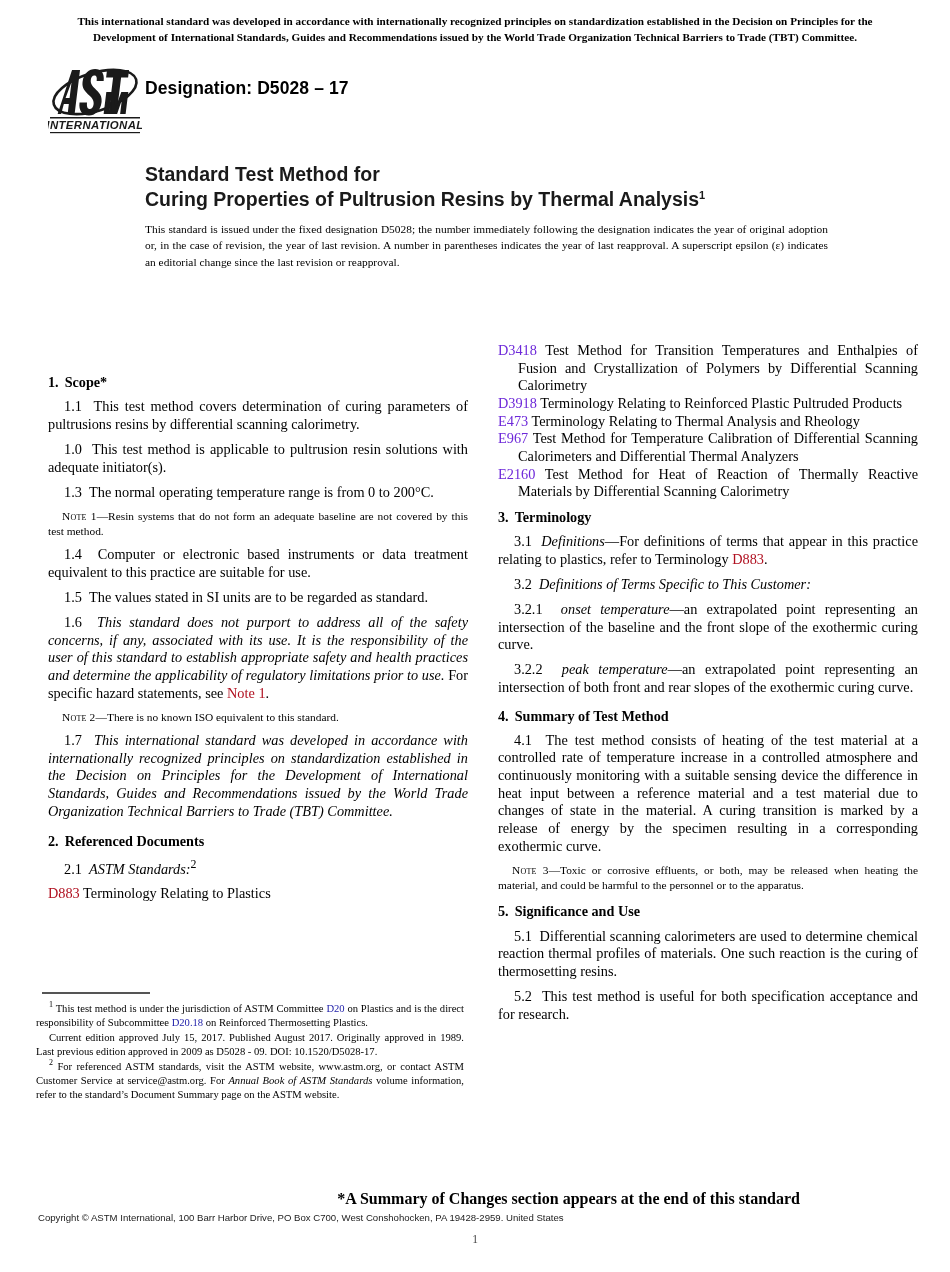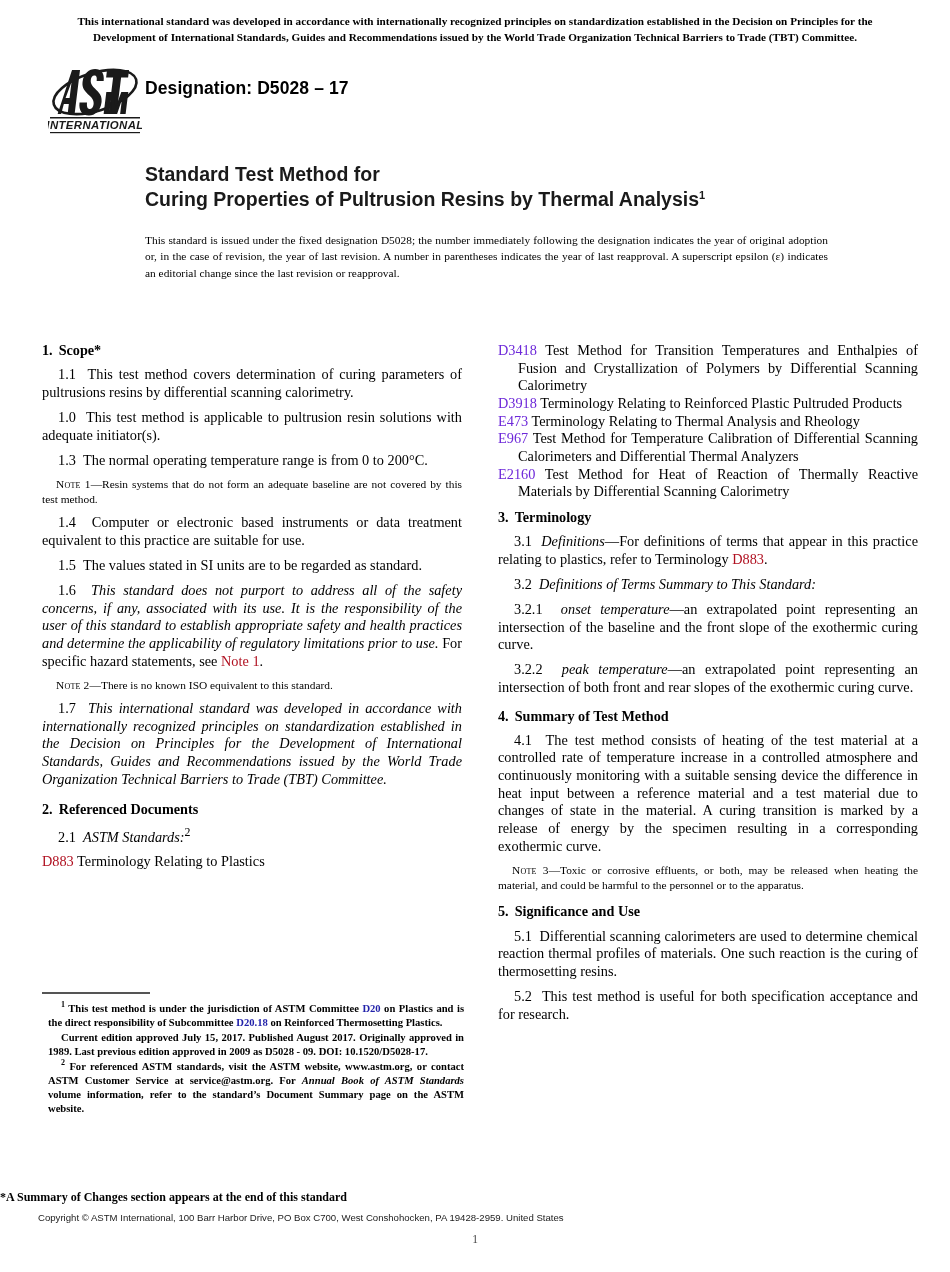--- a/index.html
+++ b/index.html
@@ -70,42 +70,42 @@
   }
   .title-block sup {
     font-size: 11px;
     vertical-align: super;
     line-height: 0;
   }
 
   .issue-note {
     margin-left: 145px;
     margin-right: 122px;
-    margin-top: 19px;
+    margin-top: 8px;
     font-size: 11.4px;
     line-height: 1.45;
     text-align: justify;
     text-align-last: left;
     font-family: Liberation Serif, serif;
   }
 
   
   .columns {
     position: absolute;
     top: 328px;
     left: 0;
     width: 950px;
     height: 835px;
   }
   .col {
     position: absolute;
     top: 0;
     width: 420px;
   }
-  .col-left  { left: 42px; }
+  .col-left  { left: 48px; margin-top: 32px; }
   .col-right { left: 498px; }
 
   h2.sec {
     font-size: 14.2px;
     font-weight: bold;
     margin: 0 0 7px 0;
     line-height: 1.2;
     font-family: "Liberation Serif", serif;
   }
   h2.sec .num { margin-right: 6px; }
@@ -166,39 +166,38 @@
     top: 978px;
     width: 432px;
   }
   .fn-rule {
     width: 108px;
     height: 1.6px;
     background: #555;
     margin: 0 0 8px 10px;
   }
   p.fn {
-    margin: 0 0 1px 16px;
+    margin: 0 0 1px 4px;
     font-size: 10.6px;
     line-height: 1.33;
     text-align: justify;
     text-indent: 13px;
     text-align-last: left;
-    font-weight: bold;
   }
   p.fn sup { font-size: 8px; vertical-align: super; line-height: 0; }
   p.fn i { font-style: italic; }
 
   
   .summary-line {
     position: absolute;
     top: 1176px;
     left: 0;
     width: 800px;
-    text-align: left;
-    font-size: 12px;
+    text-align: right;
+    font-size: 16px;
     font-weight: bold;
     font-family: "Liberation Serif", serif;
   }
   .copyright {
     position: absolute;
     top: 1198px;
     left: 38px;
     font-size: 9.6px;
     font-family: "Liberation Sans", sans-serif;
     color: #222;
@@ -356,21 +355,21 @@
 
       <h2 class="sec">
         <span class="num">3.</span><span>Terminology</span>
       </h2>
 
       <p class="para">
         <span>3.1</span>&nbsp;&nbsp;<i>Definitions</i><span>—For definitions of terms that appear in this practice relating to plastics, refer to Terminology </span><span class="lnk-red">D883</span><span>.</span>
       </p>
 
       <p class="para">
-        <span>3.2</span>&nbsp;&nbsp;<i>Definitions of Terms Summary to This Standard:</i>
+        <span>3.2</span>&nbsp;&nbsp;<i>Definitions of Terms Specific to This Customer:</i>
       </p>
 
       <p class="para">
         <span>3.2.1</span>&nbsp;&nbsp;<i>onset temperature</i><span>—an extrapolated point representing an intersection of the baseline and the front slope of the exothermic curing curve.</span>
       </p>
 
       <p class="para">
         <span>3.2.2</span>&nbsp;&nbsp;<i>peak temperature</i><span>—an extrapolated point representing an intersection of both front and rear slopes of the exothermic curing curve.</span>
       </p>
 

